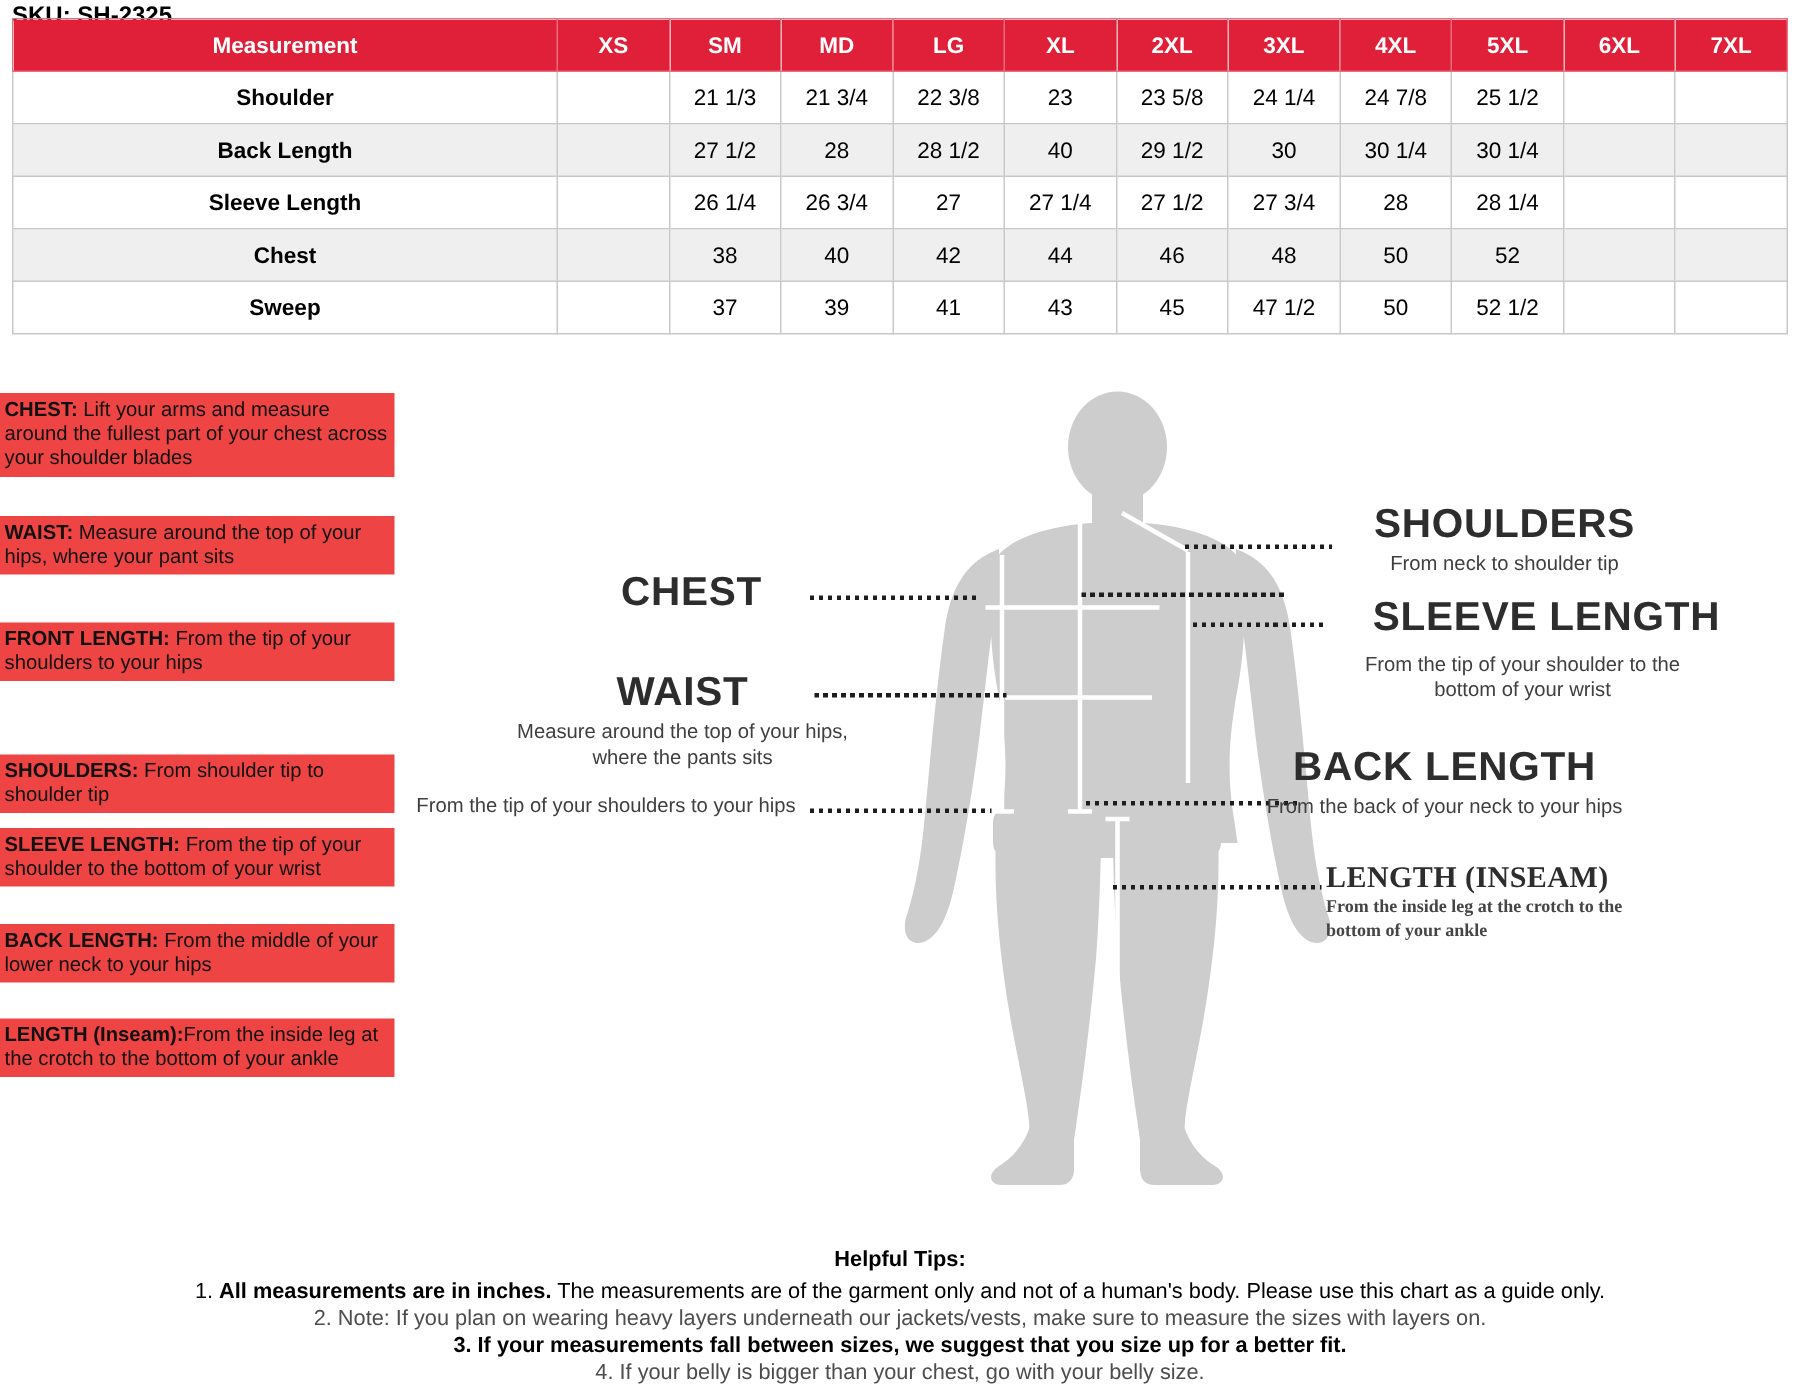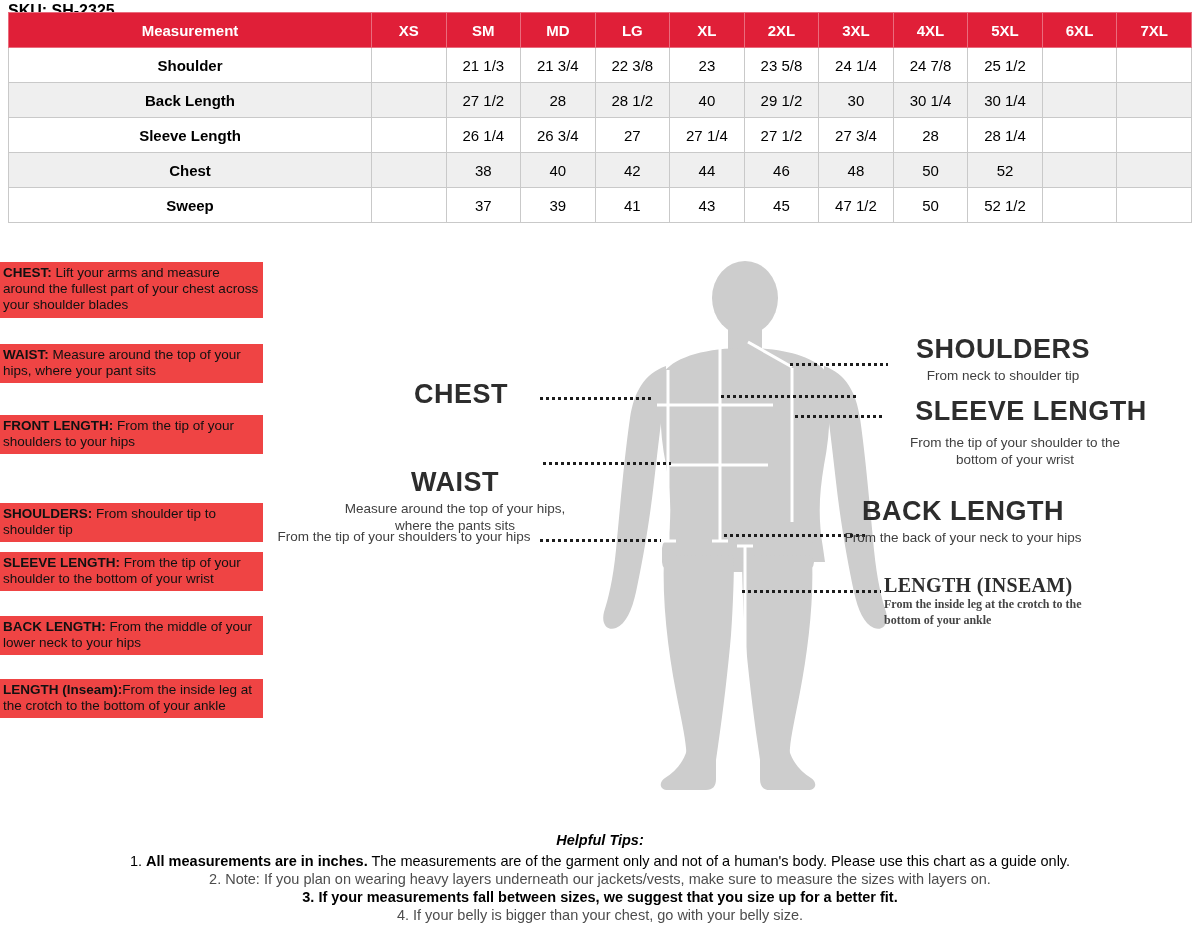--- a/index.html
+++ b/index.html
@@ -28,21 +28,21 @@
   .dg-label.leftalign{text-align:left;font-family:Liberation Serif, serif;}
 
   
   .leader{position:absolute;height:3px;background:repeating-linear-gradient(90deg,#1d1d1d 0 3px,transparent 3px 6px);}
 
   
   .silhouette{position:absolute;left:580px;top:250px;width:340px;height:570px;}
 
   
   .tips{position:absolute;top:832px;left:0;width:1200px;text-align:center;font-size:14.5px;line-height:1.24;}
-  .tips .tips-heading{font-weight:bold;margin-bottom:3px;font-style:italic;}
+  .tips .tips-heading{font-weight:bold;margin-bottom:3px;}
   .tips .muted{color:#4d4d4d;}
   .tips .boldline{font-weight:bold;}
 </style>
 </head>
 <body>
 
 <div class="sku">SKU: SH-2325</div>
 
 <table class="size-table">
   <colgroup>
@@ -189,21 +189,21 @@
 <div class="leader" style="left:540px;top:539px;width:121px"></div>
 <div class="leader" style="left:790px;top:363px;width:98px"></div>
 <div class="leader" style="left:721px;top:395px;width:137px"></div>
 <div class="leader" style="left:795px;top:415px;width:90px"></div>
 <div class="leader" style="left:724px;top:534px;width:144px"></div>
 <div class="leader" style="left:742px;top:590px;width:139px"></div>
 
 <div class="dg-label" style="left:318px;top:381px;width:286px">
   <div class="dg-title">CHEST</div>
 </div>
-<div class="dg-label" style="left:330px;top:469px;width:250px">
+<div class="dg-label" style="left:330px;top:448px;width:250px">
   <div class="dg-title">WAIST</div>
   <div class="dg-desc">Measure around the top of your hips, where the pants sits</div>
 </div>
 <div class="dg-label" style="left:268px;top:518px;width:272px">
   <div class="dg-desc" style="margin-top:10px">From the tip of your shoulders to your hips</div>
 </div>
 <div class="dg-label" style="left:888px;top:336px;width:230px">
   <div class="dg-title">SHOULDERS</div>
   <div class="dg-desc">From neck to shoulder tip</div>
 </div>

